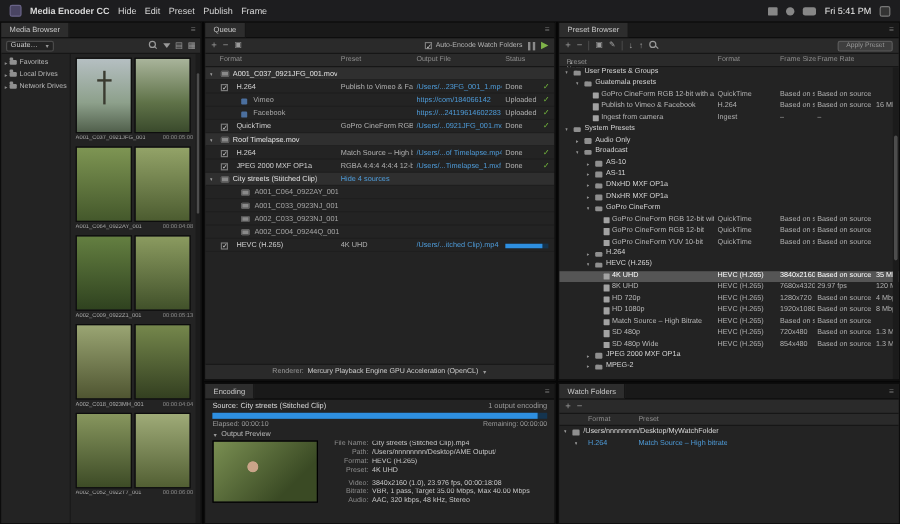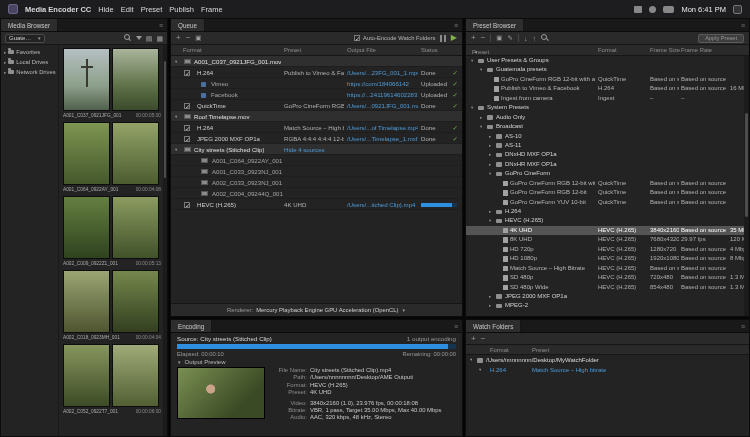--- a/index.html
+++ b/index.html
@@ -174,21 +174,21 @@
     <span class="m-app menu-item">Media Encoder CC</span>
     <span class="menu-item">Hide</span>
     <span class="menu-item">Edit</span>
     <span class="menu-item">Preset</span>
     <span class="menu-item">Publish</span>
     <span class="menu-item">Frame</span>
     <span class="mb-sp"></span>
     <span class="sicon"></span>
     <span class="sicon round"></span>
     <span class="sicon batt"></span>
-    <span class="clock">Mon 6:41 PM</span>
+    <span class="clock">Fri 5:41 PM</span>
     <span class="cc-ico"></span>
   </div>
 
   <div class="workspace">
 
     <section class="panel" id="media-browser">
       <div class="ptabs">
         <span class="ptab">Media Browser</span>
         <span class="pmenu">≡</span>
       </div>

